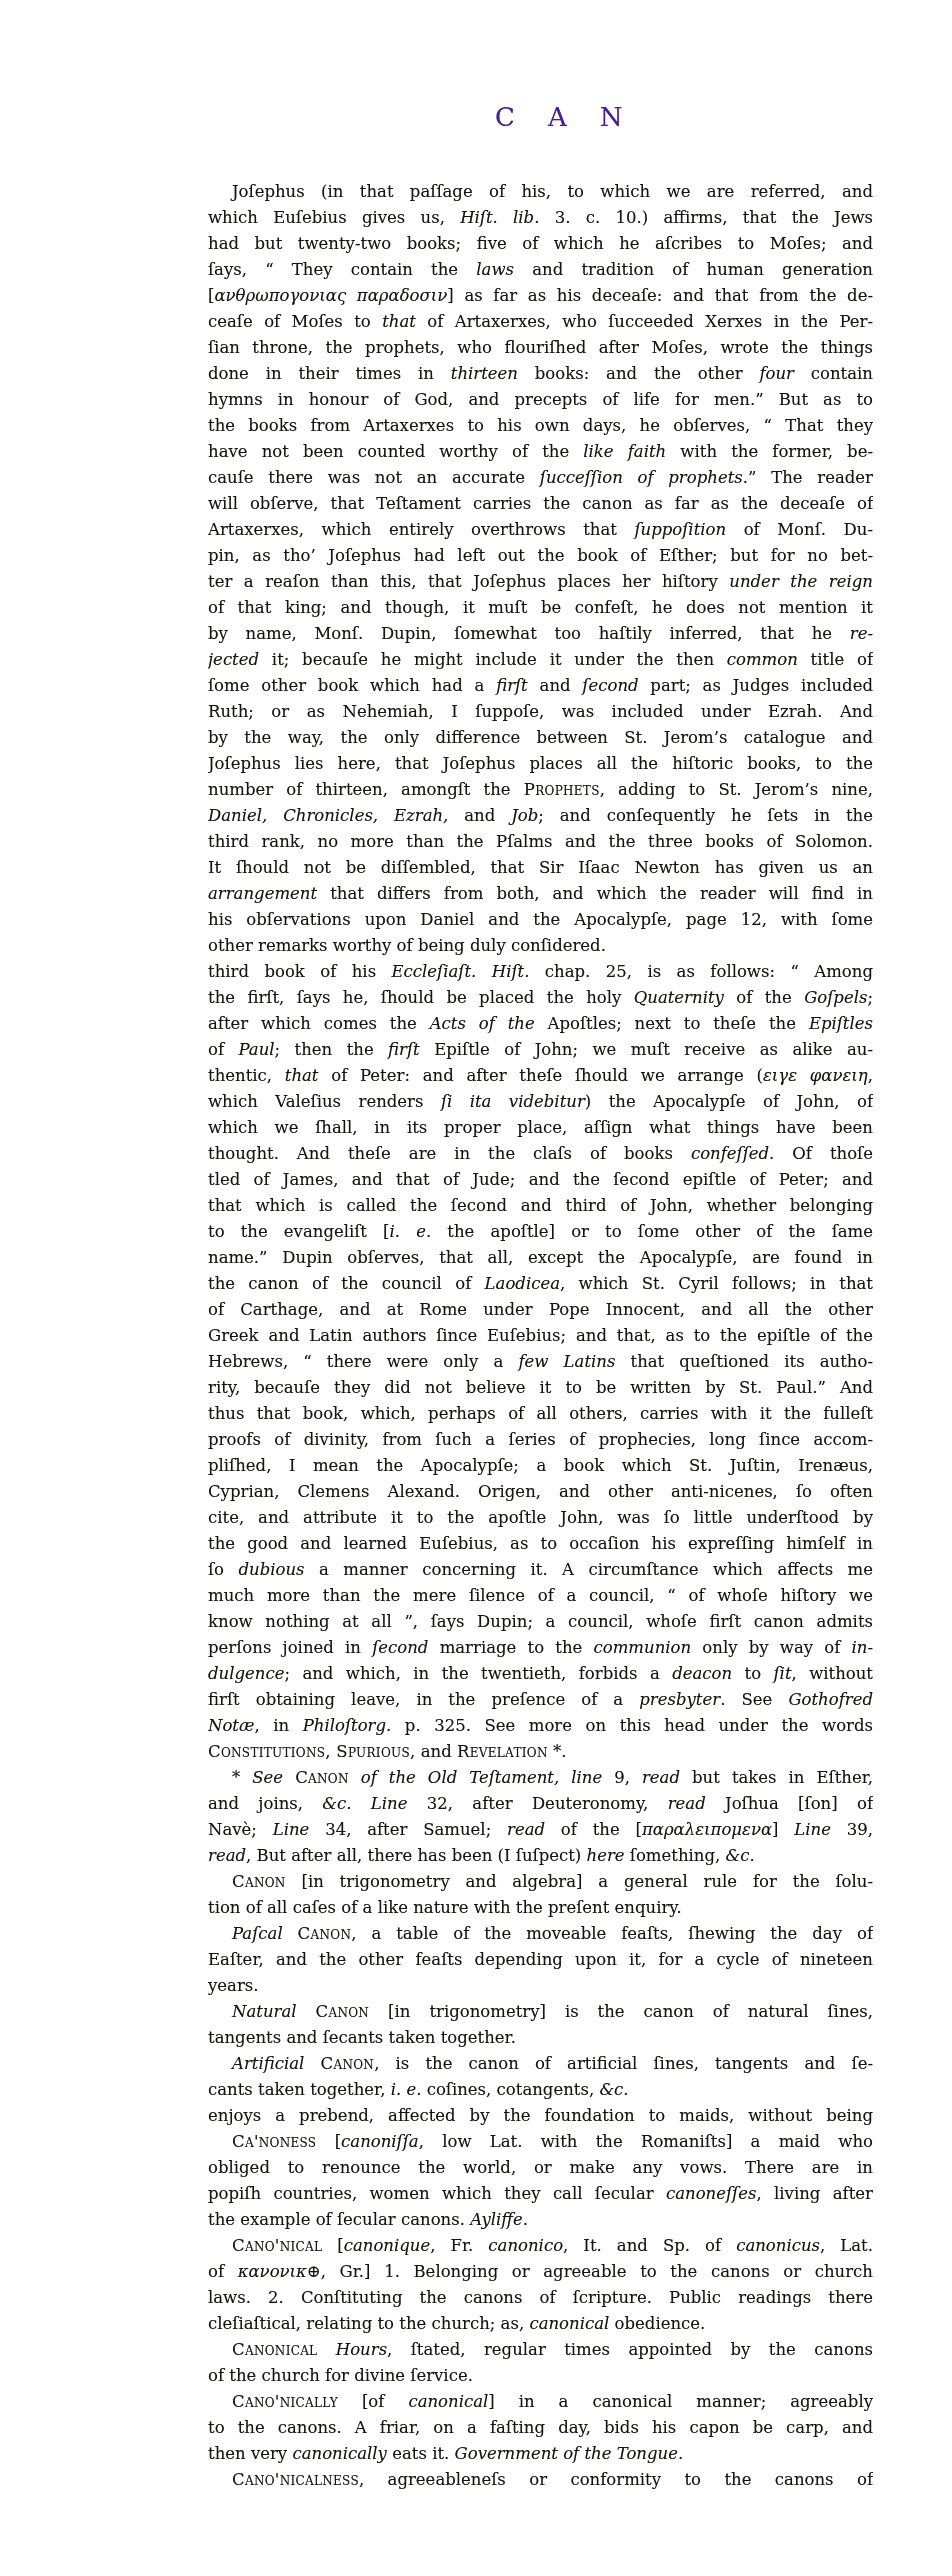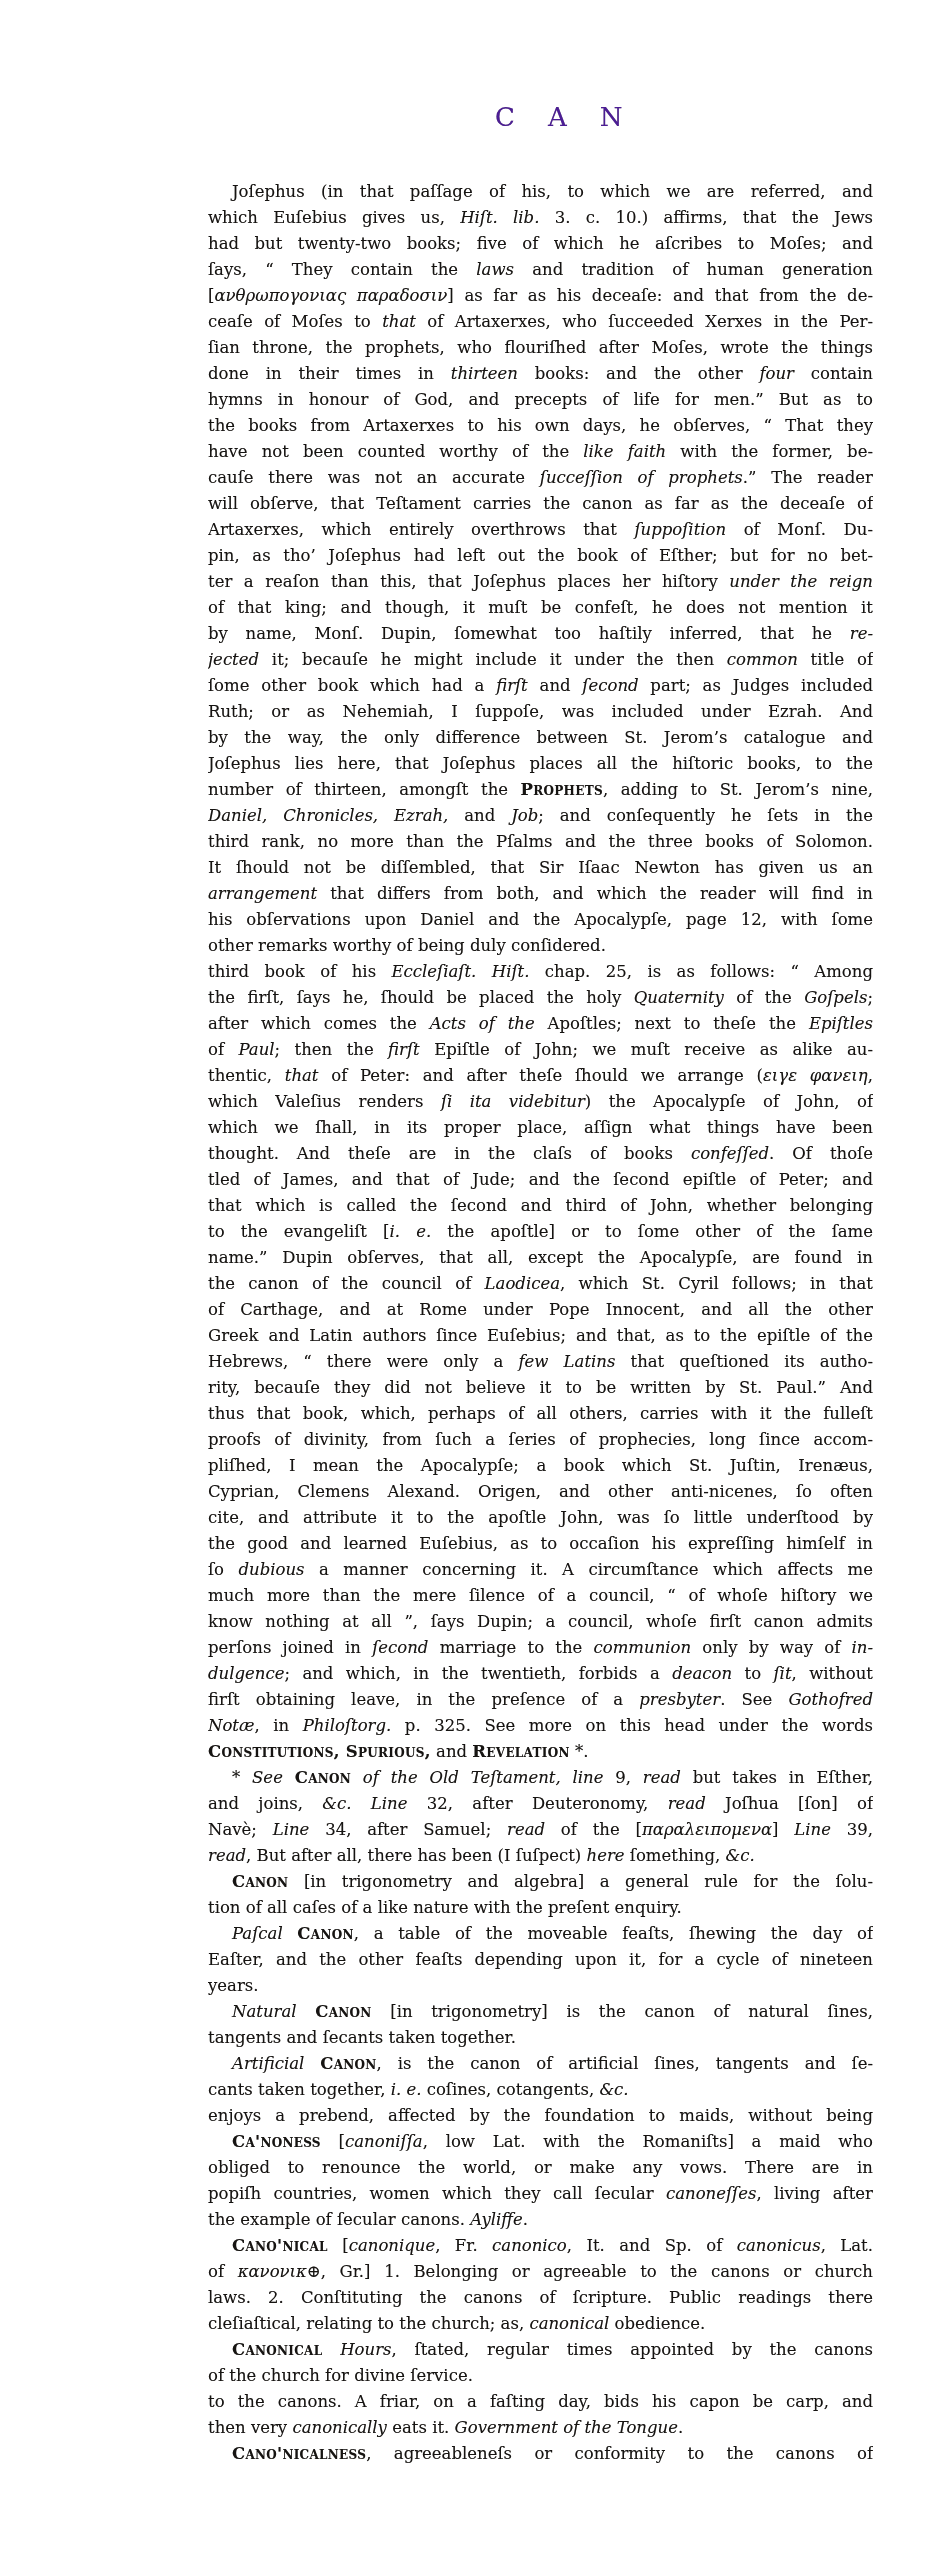--- a/index.html
+++ b/index.html
@@ -34,21 +34,21 @@
   .line {
     height: 26px;
     overflow: hidden;
     text-align: justify;
     text-align-last: justify;
     white-space: normal;
   }
   .line.nj { text-align-last: left; }
   .line.i1 { text-indent: 24px; }
   .s-i { font-style: italic; }
-  .s-sc { font-variant: small-caps; letter-spacing: 0.3px; font-weight: bold; }
+  .s-sc { font-variant: small-caps; letter-spacing: 0.3px; }
   .s-g { font-style: italic; }
 </style>
 </head>
 <body>
 
 <div class="page">
   <div class="running-head">C A N</div>
 
   <div class="text-block" id="text-block">
       <div class="line i1"><span class="s-n">Joſephus (in that paſſage of his, to which we are referred, and</span></div>
@@ -129,19 +129,20 @@
       <div class="line i1"><span class="s-sc">Ca'noness</span><span class="s-n"> [</span><span class="s-i">canoniſſa</span><span class="s-n">, low Lat. with the Romaniſts] a maid who</span></div>
       <div class="line"><span class="s-n">obliged to renounce the world, or make any vows.  There are in</span></div>
       <div class="line"><span class="s-n">popiſh countries, women which they call ſecular </span><span class="s-i">canoneſſes</span><span class="s-n">, living after</span></div>
       <div class="line nj"><span class="s-n">the example of ſecular canons.  </span><span class="s-i">Ayliffe</span><span class="s-n">.</span></div>
       <div class="line i1"><span class="s-sc">Cano'nical</span><span class="s-n"> [</span><span class="s-i">canonique</span><span class="s-n">, Fr. </span><span class="s-i">canonico</span><span class="s-n">, It. and Sp. of </span><span class="s-i">canonicus</span><span class="s-n">, Lat.</span></div>
       <div class="line"><span class="s-n">of </span><span class="s-g">κανονικ⊕</span><span class="s-n">, Gr.] 1. Belonging or agreeable to the canons or church</span></div>
       <div class="line"><span class="s-n">laws. 2. Conſtituting the canons of ſcripture.  Public readings there</span></div>
       <div class="line nj"><span class="s-n">cleſiaſtical, relating to the church; as, </span><span class="s-i">canonical</span><span class="s-n"> obedience.</span></div>
       <div class="line i1"><span class="s-sc">Canonical</span><span class="s-n"> </span><span class="s-i">Hours</span><span class="s-n">, ſtated, regular times appointed by the canons</span></div>
       <div class="line nj"><span class="s-n">of the church for divine ſervice.</span></div>
+      <div class="line i1"><span class="s-sc">Cano'nically</span><span class="s-n"> [of </span><span class="s-i">canonical</span><span class="s-n">] in a canonical manner; agreeably</span></div>
       <div class="line"><span class="s-n">to the canons.  A friar, on a faſting day, bids his capon be carp, and</span></div>
       <div class="line nj"><span class="s-n">then very </span><span class="s-i">canonically</span><span class="s-n"> eats it.  </span><span class="s-i">Government of the Tongue</span><span class="s-n">.</span></div>
       <div class="line i1"><span class="s-sc">Cano'nicalness</span><span class="s-n">, agreeableneſs or conformity to the canons of</span></div>
     </div>
 
 </div>
 
 
 </body></html>

